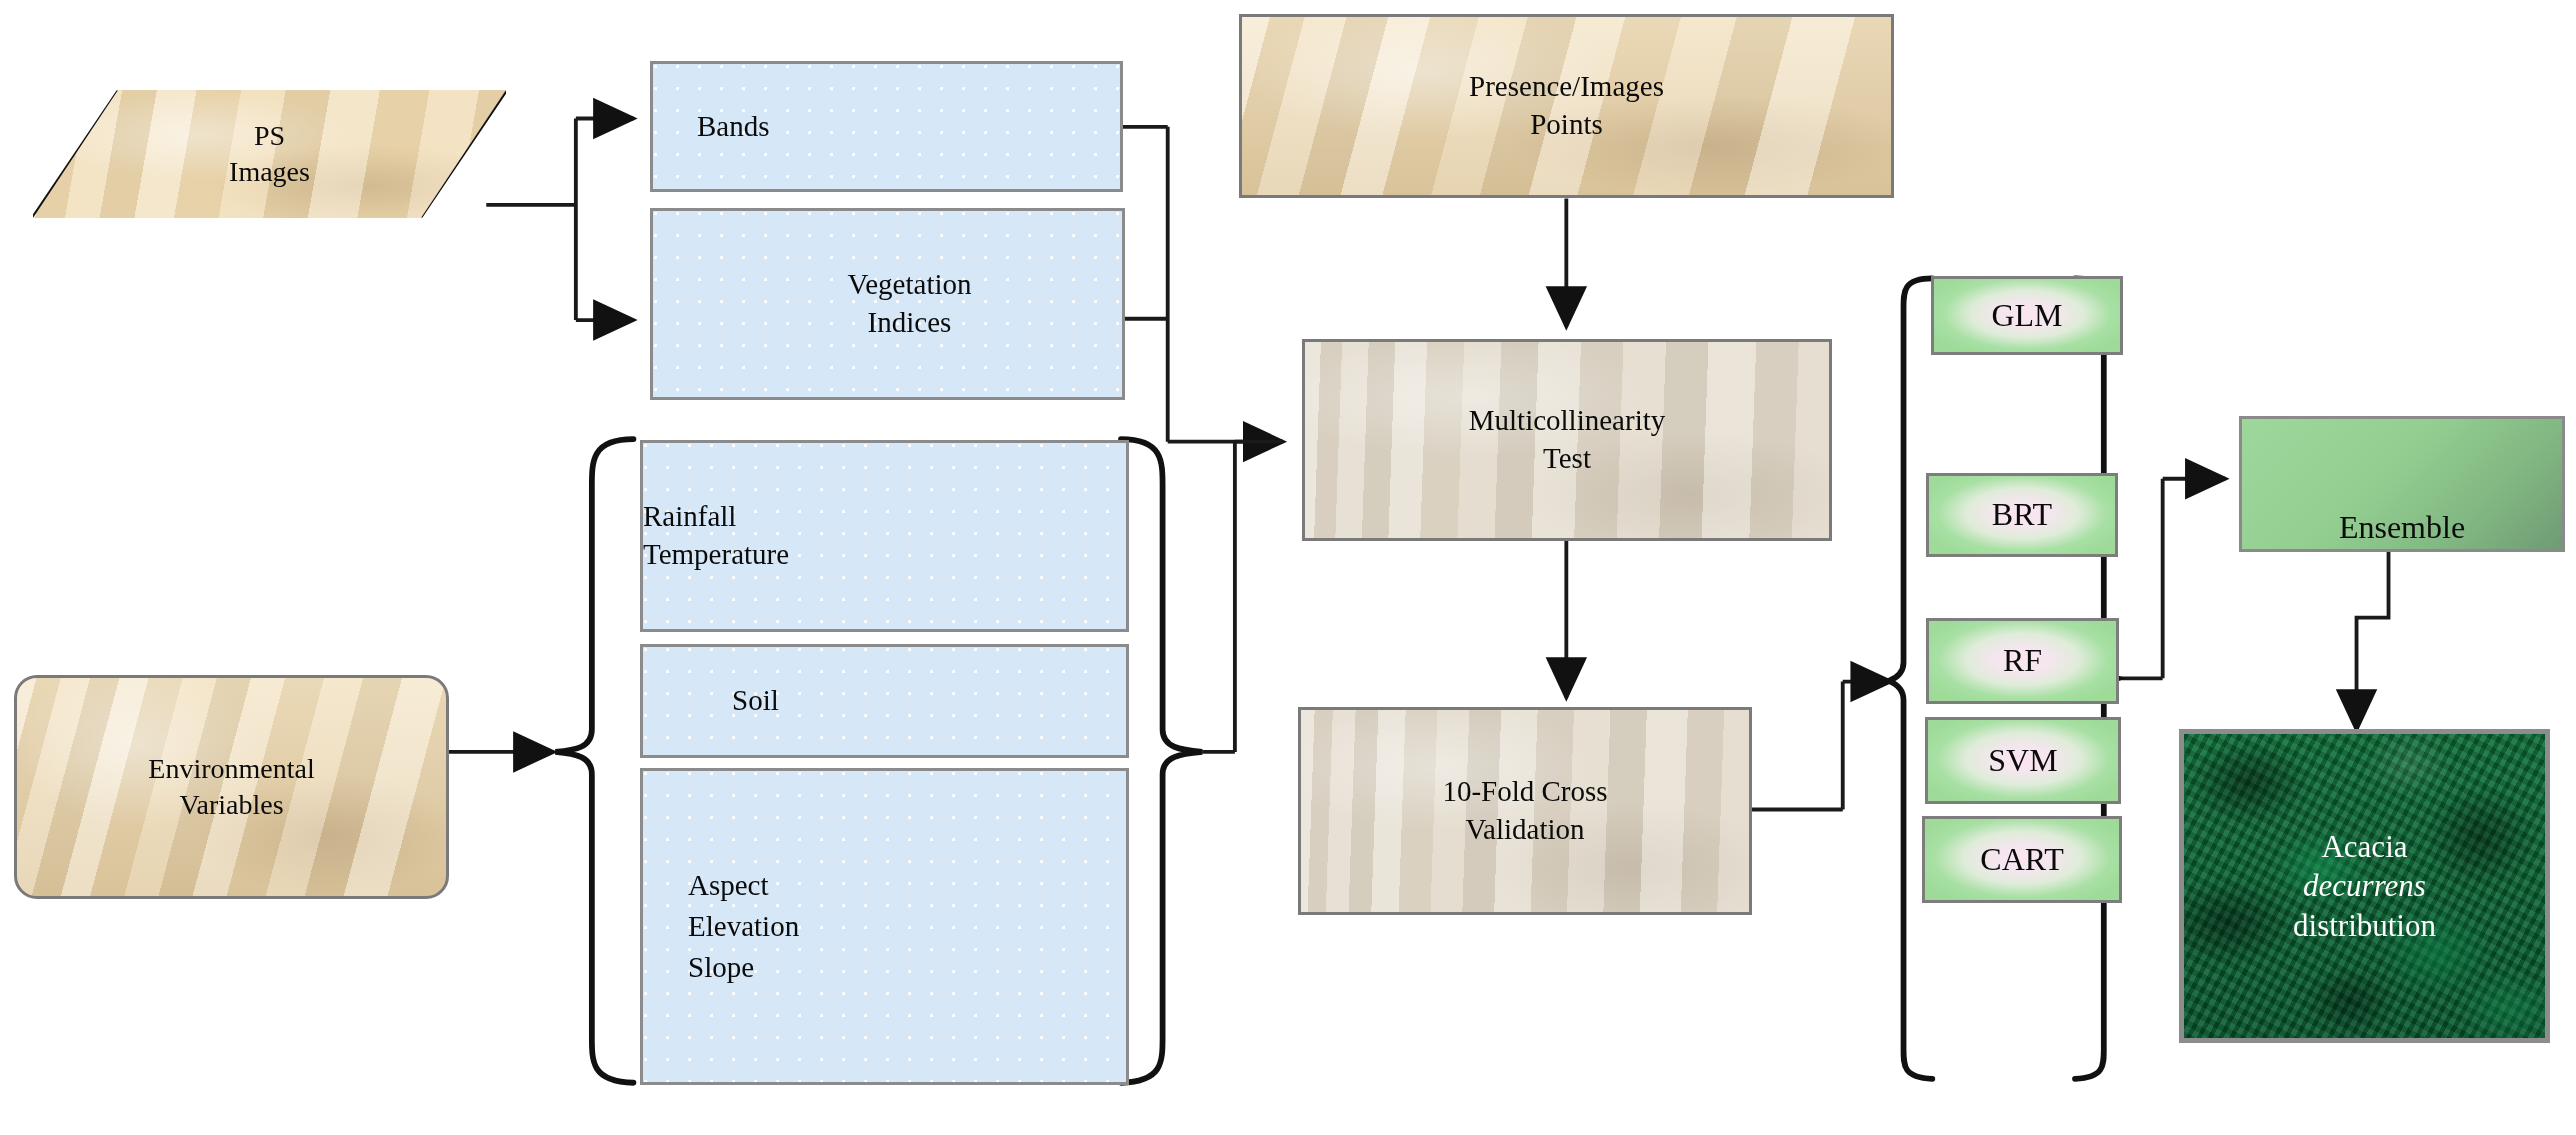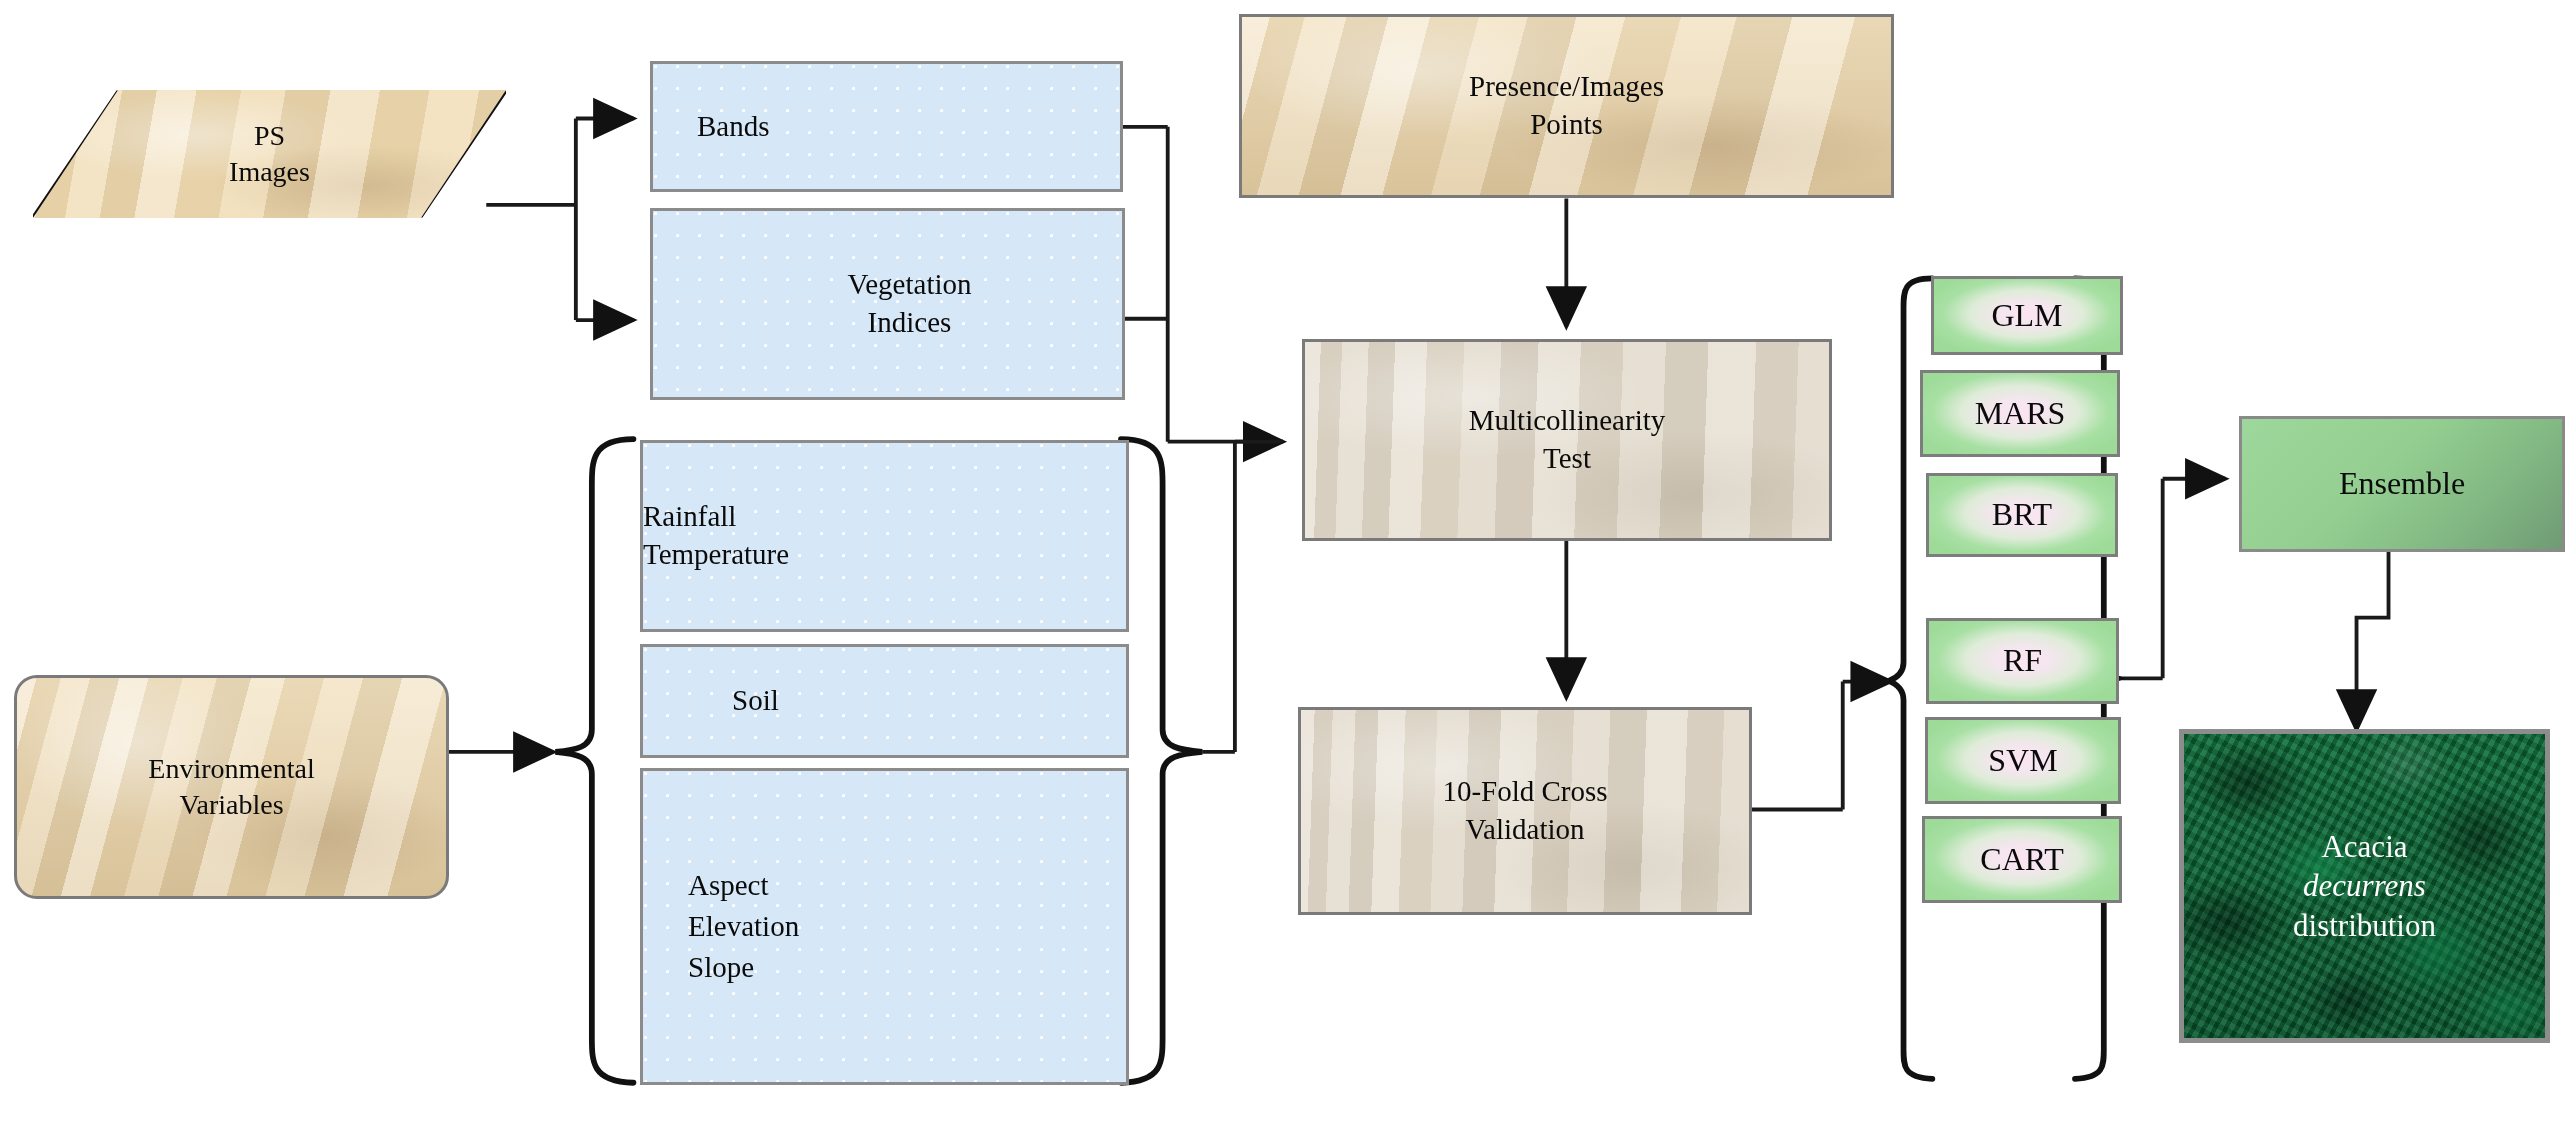--- a/index.html
+++ b/index.html
@@ -56,20 +56,21 @@
   
   .green{
     border:3.8px solid #7d7d7d;
     background:radial-gradient(ellipse 58% 62% at 50% 48%,
                #fbe4f1 0%, #f4e6ee 26%, #dfecd9 52%, #a8e0a4 78%, #9edb99 100%);
   }
   
   .ens{
     border:3.8px solid #8a8a8a;
     background:linear-gradient(135deg,#9ed79b 0%,#94cf91 42%,#82b883 72%,#6f9b74 100%);
+    align-items:flex-end;
   }
   
   .raster{
     border:5.8px solid #8d8d8d;
     color:#ffffff;
     background-color:#066633;
     background-image:
       radial-gradient(ellipse 26% 22% at 18% 16%, rgba(0,0,0,.42), rgba(0,0,0,0) 65%),
       radial-gradient(ellipse 20% 18% at 62% 10%, rgba(255,255,255,.10), rgba(0,0,0,0) 62%),
       radial-gradient(ellipse 24% 26% at 82% 34%, rgba(0,0,0,.38), rgba(0,0,0,0) 66%),
@@ -223,23 +224,20 @@
   <div class="node beige" style="left:1298px;top:707px;width:454px;height:208px;z-index:2;">
     <div style="font-size:29px;">
       <div>10-Fold Cross</div>
       <div>Validation</div>
     </div>
   </div>
 
   <div class="node green" style="left:1931px;top:276px;width:192px;height:79px;z-index:2;">
     <span style="font-size:32px;">GLM</span>
   </div>
-  <div class="node green" style="left:1920px;top:370px;width:200px;height:87px;z-index:2;">
-    <span style="font-size:32px;">MARS</span>
-  </div>
   <div class="node green" style="left:1926px;top:473px;width:192px;height:84px;z-index:2;">
     <span style="font-size:32px;">BRT</span>
   </div>
   <div class="node green" style="left:1926px;top:618px;width:193px;height:86px;z-index:2;">
     <span style="font-size:32px;">RF</span>
   </div>
   <div class="node green" style="left:1925px;top:717px;width:196px;height:87px;z-index:2;">
     <span style="font-size:32px;">SVM</span>
   </div>
   <div class="node green" style="left:1922px;top:816px;width:200px;height:87px;z-index:2;">

